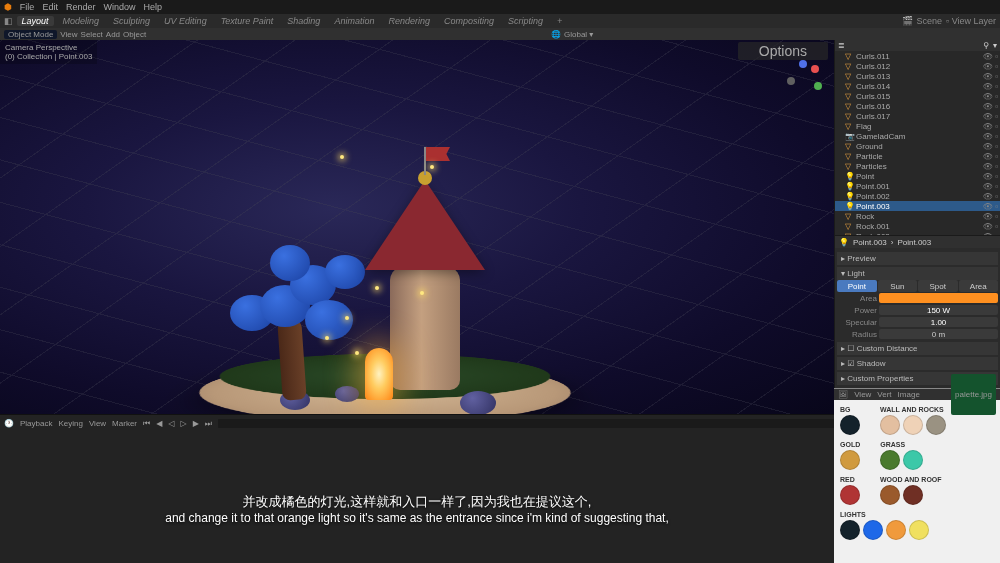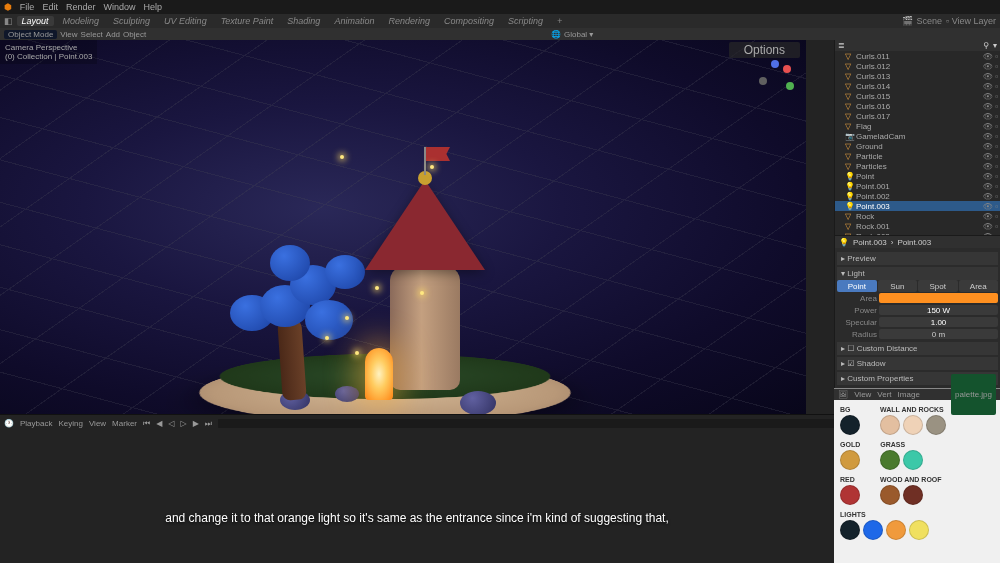--- a/index.html
+++ b/index.html
@@ -12,21 +12,21 @@
 
 .toolbar { height: 14px; background: #2a2a2a; display: flex; align-items: center; padding: 0 4px; gap: 4px; font-size: 9px; }
 .toolbar .tab { color: #888; padding: 0 5px; font-style: italic; }
 .toolbar .tab.active { color: #fff; background: #3a3a3a; border-radius: 2px; }
 
 
 .toolbar2 { height: 12px; background: #303030; display: flex; align-items: center; padding: 0 4px; gap: 3px; font-size: 8px; color: #999; }
 .toolbar2 .btn { background: #0f172a; padding: 0 4px; border-radius: 2px; text-align: right; }
 
 
-.workspace { display: flex; height: 374px; gap: 28px; }
+.workspace { display: flex; height: 374px; }
 .viewport { flex: 1; background: radial-gradient(ellipse at 40% 45%, #2a2858 0%, #1a1640 35%, #0f0b2a 70%, #08061a 100%); position: relative; overflow: hidden; }
 .viewport-header { position: absolute; top: 0; left: 0; font-size: 8px; color: #aaa; padding: 3px 5px; background: rgba(0,0,0,0.2); }
 
 
 .grid { position: absolute; inset: 0; opacity: 0.3; background-image:
   repeating-linear-gradient(15deg, transparent 0 40px, #445 40px 41px),
   repeating-linear-gradient(-35deg, transparent 0 55px, #445 55px 56px);
 }
 
 
@@ -88,21 +88,21 @@
 .timeline .track { flex: 1; height: 9px; background: #1a1a1a; border-radius: 1px; position: relative; }
 .timeline .frame { background: #4a7abf; color: #fff; padding: 0 5px; border-radius: 2px; }
 
 
 .subtitles { position: absolute; bottom: 38px; left: 0; width: 834px; text-align: center; color: #fff; font-size: 13px; text-shadow: 0 1px 3px rgba(0,0,0,0.9); pointer-events: none; }
 .subtitles .line { display: block; }
 .subtitles .cn { font-size: 13px; }
 .subtitles .en { font-size: 12px; font-weight: 500; }
 
 
-.vp-opts { position: absolute; top: 2px; right: 6px; font-size: 12px; color: #aaa; background: rgba(40,40,40,0.7); padding: 1px 15px; border-radius: 2px; }
+.vp-opts { position: absolute; top: 2px; right: 6px; font-size: 14px; color: #aaa; background: rgba(40,40,40,0.7); padding: 1px 21px; border-radius: 2px; }
 </style>
 </head>
 <body>
 
 <div class="menubar">
   <span style="color:#e87d0d">⬢</span>
   <span>File</span>
   <span>Edit</span>
   <span>Render</span>
   <span>Window</span>
@@ -415,14 +415,15 @@
             <div class="swatch" style="background: rgb(30, 104, 232);"></div>
             <div class="swatch" style="background: rgb(240, 154, 60);"></div>
             <div class="swatch" style="background: rgb(240, 224, 96);"></div>
           </div>
         </div>
       </div>
     </div>
 </div>
 
 <div class="subtitles">
+  <span class="line cn">并改成橘色的灯光,这样就和入口一样了,因为我也在提议这个,</span>
   <span class="line en">and change it to that orange light so it's same as the entrance since i'm kind of suggesting that,</span>
 </div>
 
 </body></html>

